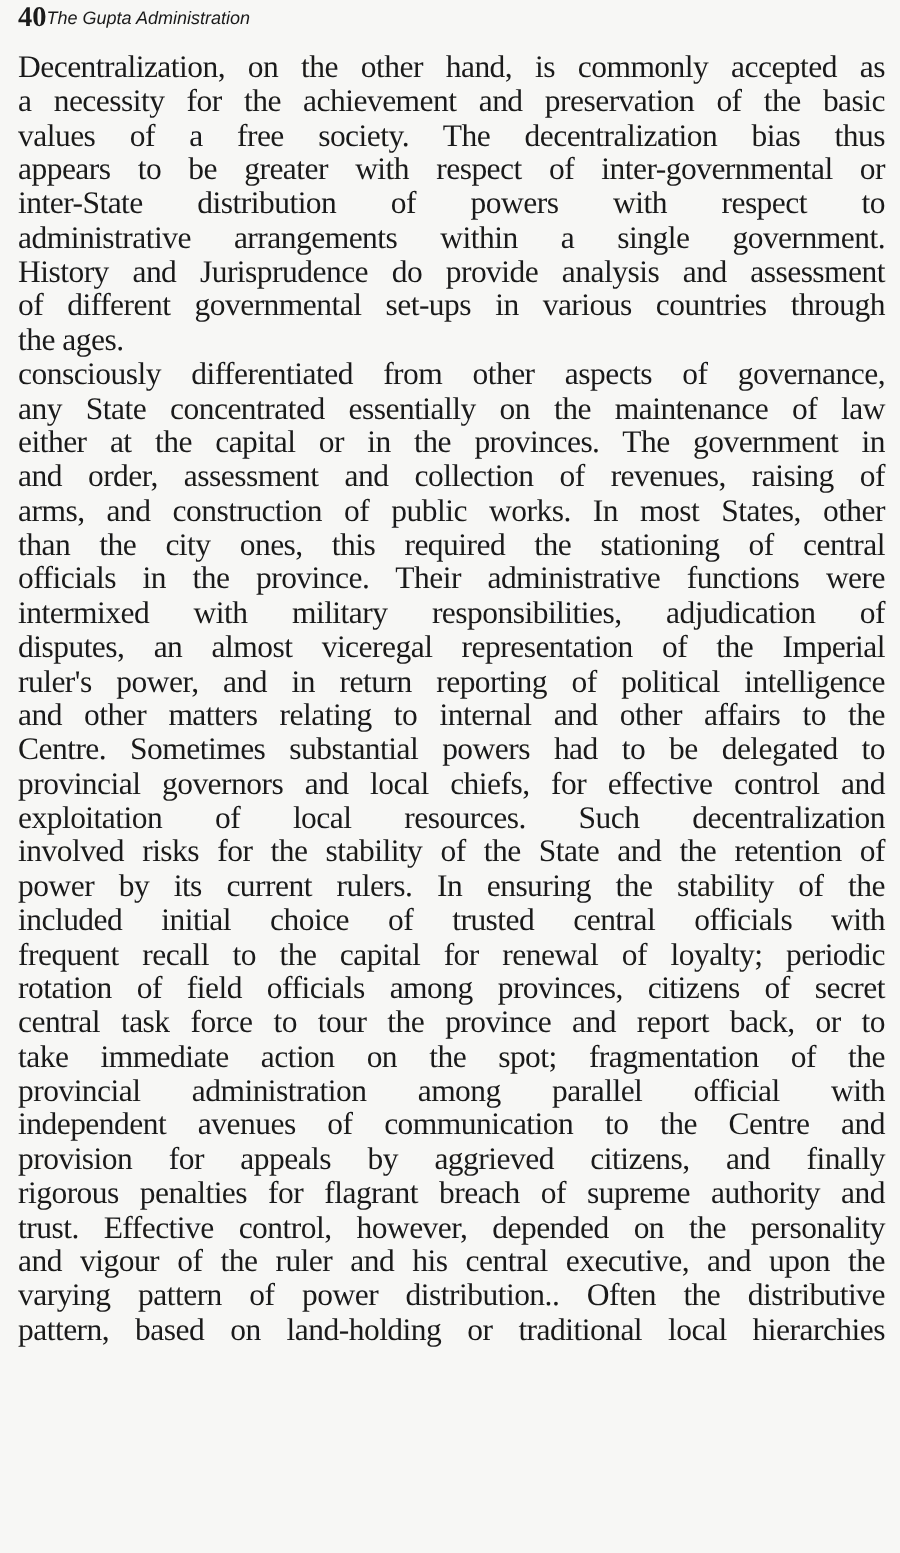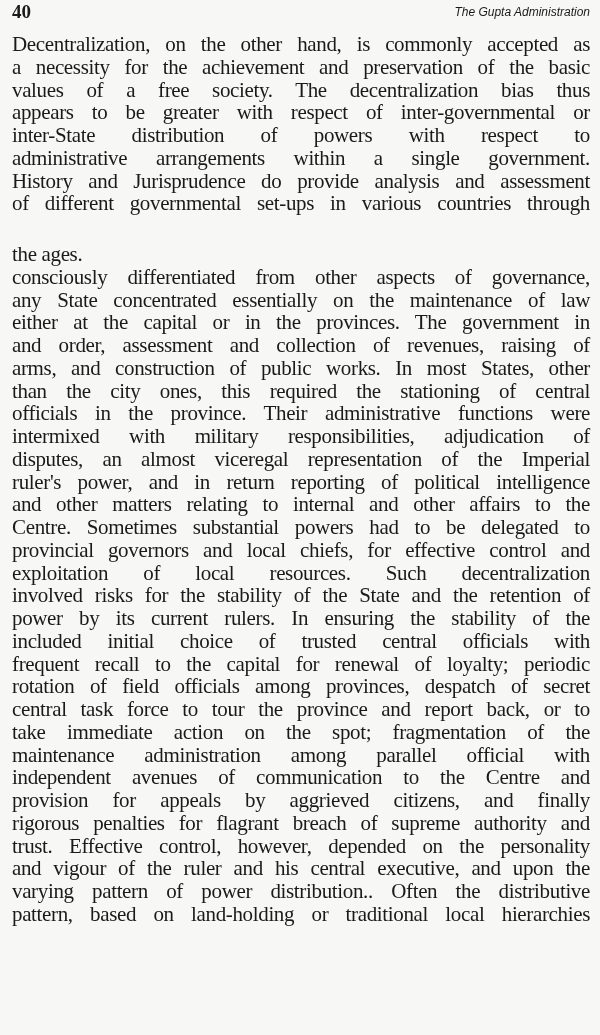--- a/index.html
+++ b/index.html
@@ -4,27 +4,27 @@
 <style>
   html, body { margin:0; padding:0; }
   body {
     width:600px; height:1035px; overflow:hidden;
     background:#f7f7f5;
     color:#1a1a1a;
     font-family:"Liberation Serif", "DejaVu Serif", serif;
   }
   .page { position:relative; width:600px; height:1035px; }
   .header { position:absolute; top:0; left:12px; right:10px; height:24px;
-    display:flex; justify-content:space-between; align-items:center; font-size:19px; }
+    display:flex; justify-content:flex-start; align-items:center; font-size:19px; }
   .page-num { font-weight:bold; font-family:"Liberation Serif", serif; }
   .running-title { font-style:italic; font-family:"Liberation Sans", "DejaVu Sans", sans-serif; font-size:12px; }
   .body { position:absolute; top:33px; left:12px; width:578px; }
   .line { display:block; height:22.75px; line-height:22.75px; font-size:21px;
     white-space:nowrap; text-align:justify; text-align-last:justify; letter-spacing:-0.35px; }
-  .line.last { text-align-last:left;margin-top:28px; }
+  .line.last { text-align-last:left; }
   .line.indent { padding-left:14px; }
 </style>
 </head>
 <body>
 
 <div class="page">
   <div class="header">
     <span class="page-num">40</span>
     <span class="running-title">The Gupta Administration</span>
   </div>
@@ -49,24 +49,24 @@
       <span class="line">disputes, an almost viceregal representation of the Imperial</span>
       <span class="line">ruler's power, and in return reporting of political intelligence</span>
       <span class="line">and other matters relating to internal and other affairs to the</span>
       <span class="line">Centre.  Sometimes substantial powers had to be delegated to</span>
       <span class="line">provincial governors and local chiefs, for effective control and</span>
       <span class="line">exploitation of local resources.   Such decentralization</span>
       <span class="line">involved risks for the stability of the State and the retention of</span>
       <span class="line">power by its current rulers.  In ensuring the stability of the</span>
       <span class="line">included initial choice of trusted central officials with</span>
       <span class="line">frequent recall to the capital for renewal of loyalty; periodic</span>
-      <span class="line">rotation of field officials among provinces, despatch of secret</span>
+      <span class="line">rotation of field officials among provinces, citizens of secret</span>
       <span class="line">central task force to tour the province and report back, or to</span>
       <span class="line">take immediate action on the spot; fragmentation of the</span>
-      <span class="line">maintenance administration among parallel official with</span>
+      <span class="line">provincial administration among parallel official with</span>
       <span class="line">independent avenues of communication to the Centre and</span>
       <span class="line">provision for appeals by aggrieved citizens, and finally</span>
       <span class="line">rigorous penalties for flagrant breach of supreme authority and</span>
       <span class="line">trust.  Effective control, however, depended on the personality</span>
       <span class="line">and vigour of the ruler and his central executive, and upon the</span>
       <span class="line">varying pattern of power distribution..  Often the distributive</span>
       <span class="line">pattern, based on land-holding or traditional local hierarchies</span>
     </div>
 </div>
 

